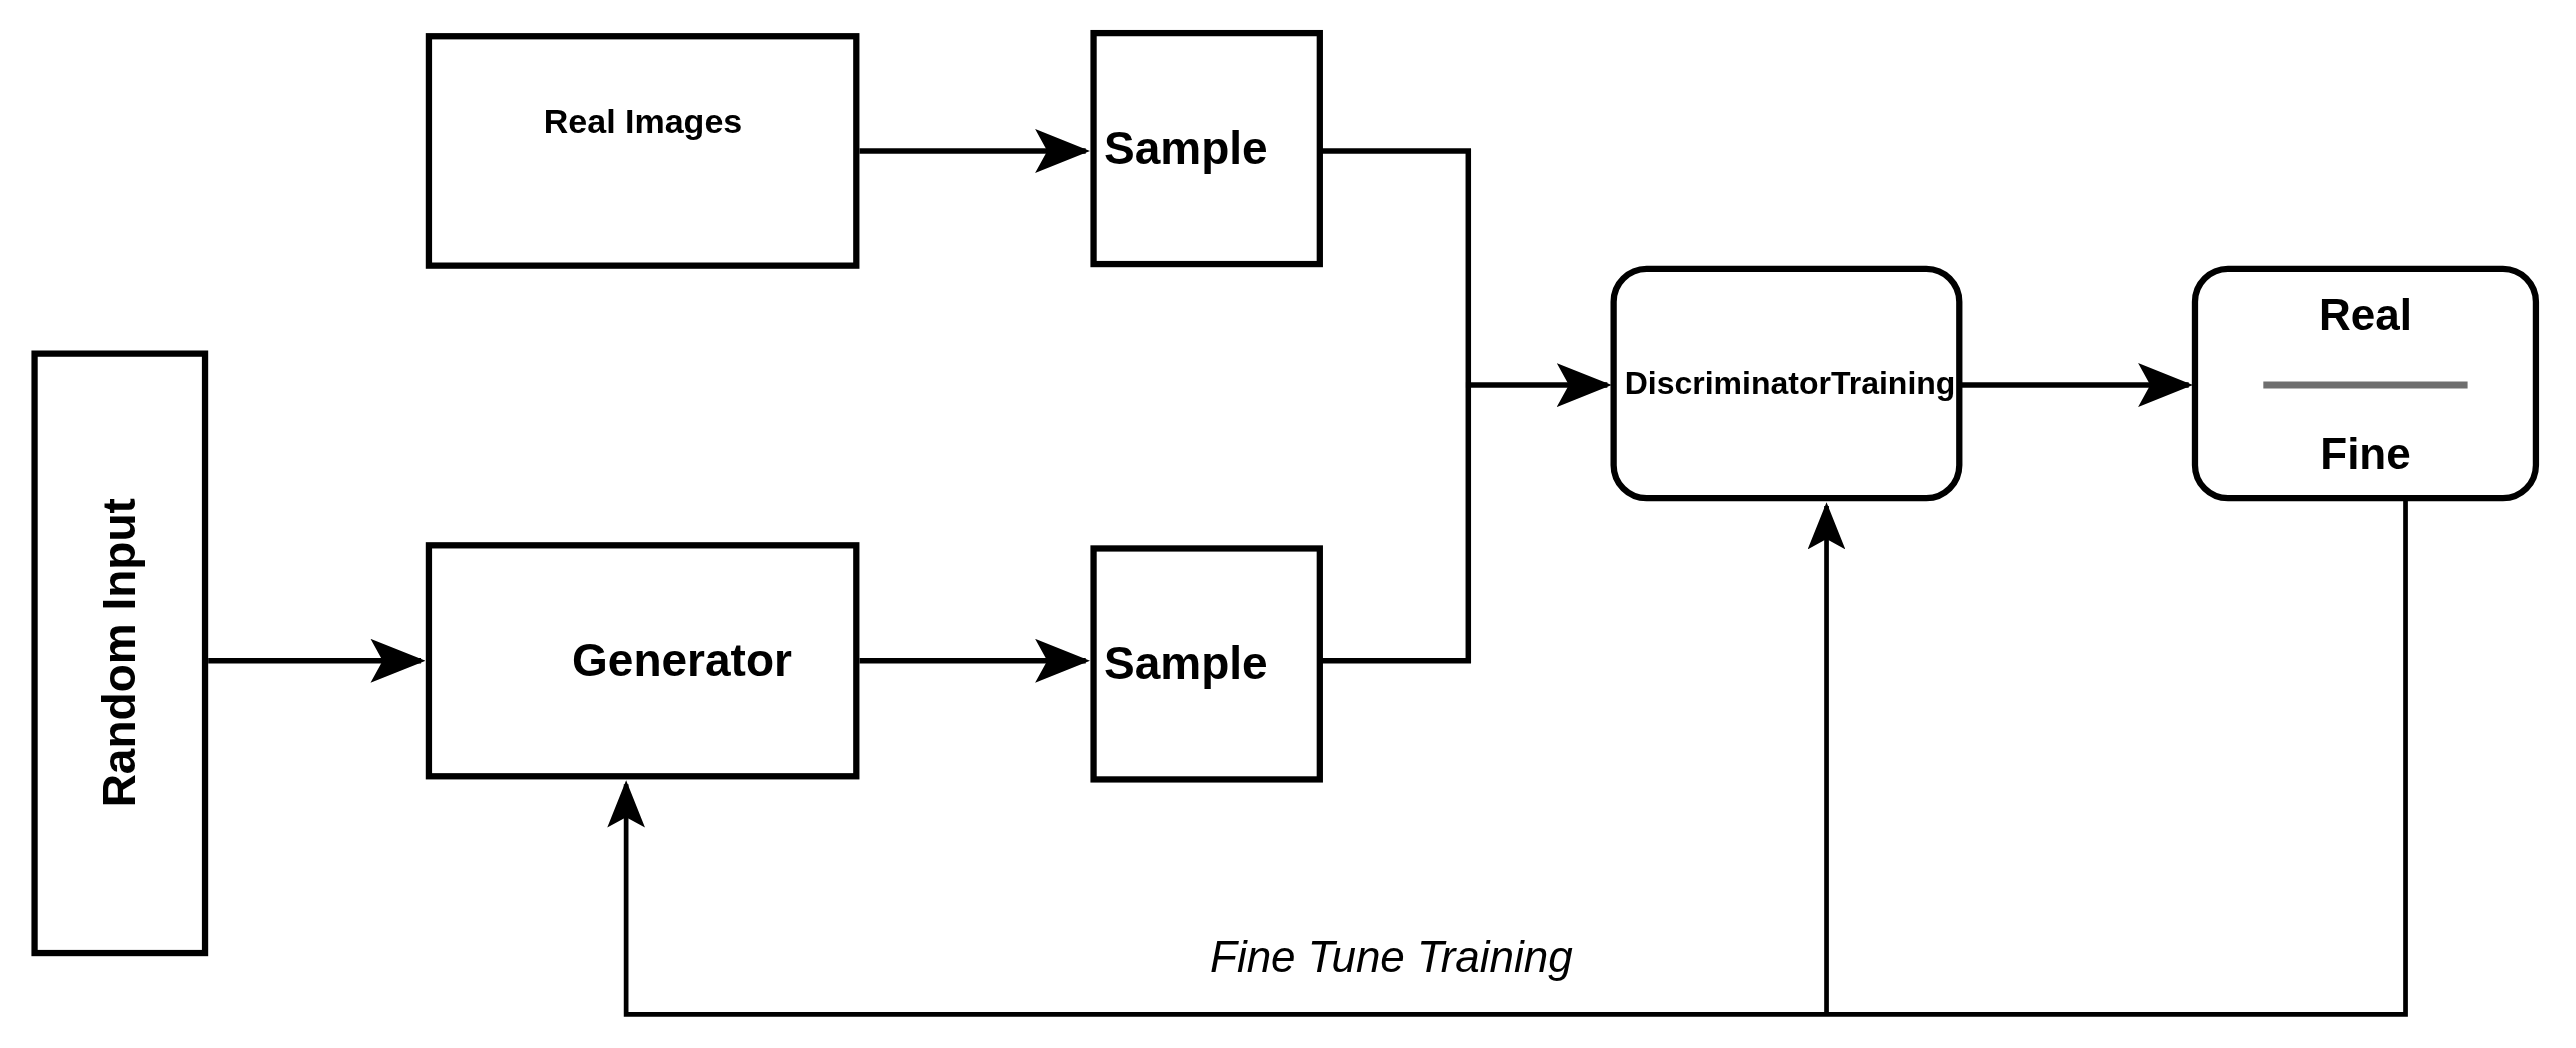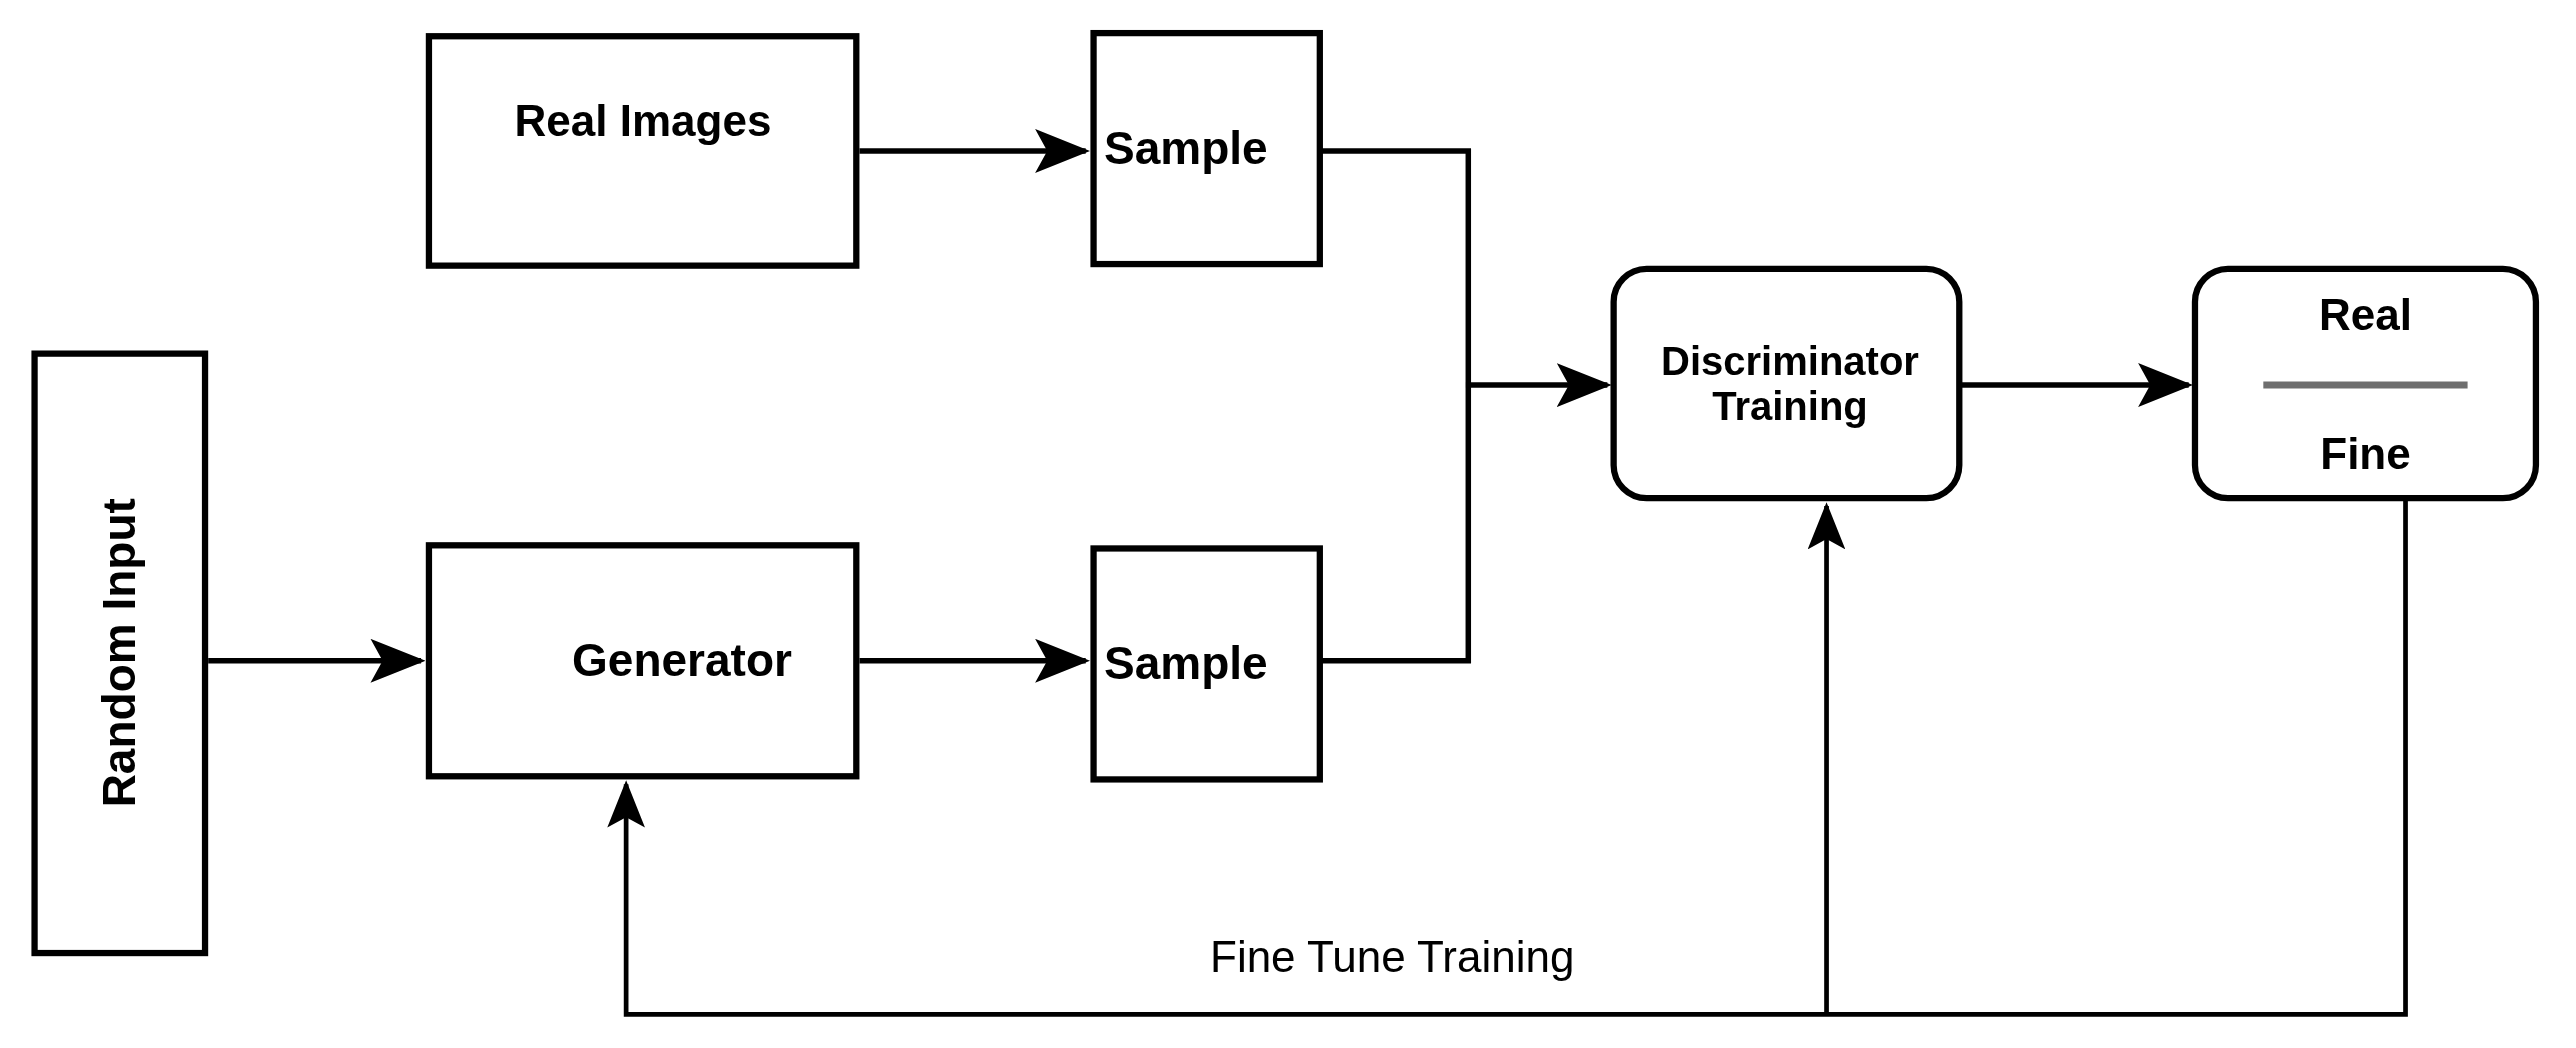--- a/index.html
+++ b/index.html
@@ -58,21 +58,21 @@
     font-family: "Liberation Sans", sans-serif;
     font-weight: bold;
     color: #000000;
     white-space: nowrap;
     line-height: 1.12;
     text-align: center;
     pointer-events: none;
   }
   .label-realimages {
     left: 426px; top: 33px; width: 434px; height: 176px;
-    font-size: 44px;
+    font-size: 34px;
   }
   .label-sample-top {
     left: 1090px; top: 30px; width: 236px; height: 237px;
     font-size: 46px;
     justify-content: flex-start;
     padding-left: 14px;
     box-sizing: border-box;
   }
   .label-generator {
     left: 426px; top: 542px; width: 512px; height: 237px;
@@ -80,22 +80,22 @@
   }
   .label-sample-bottom {
     left: 1090px; top: 545px; width: 236px; height: 237px;
     font-size: 46px;
     justify-content: flex-start;
     padding-left: 14px;
     box-sizing: border-box;
   }
   .label-discriminator {
     left: 1610px; top: 266px; width: 360px; height: 236px;
-    font-size: 40px;
-    flex-direction: column;
+    font-size: 32px;
+    flex-direction: row;
   }
   .label-realfake {
     left: 2192px; top: 266px; width: 347px; height: 236px;
     font-size: 44px;
     flex-direction: column;
     justify-content: center;
     gap: 35px;
   }
   .label-realfake .rf-line {
     display: block;
@@ -111,20 +111,21 @@
   .label-randominput span {
     transform: rotate(-90deg);
     display: inline-block;
     white-space: nowrap;
   }
   .label-finetune {
     left: 1210px; top: 925px; width: 503px; height: 63px;
     font-size: 44px;
     font-weight: normal;
     justify-content: flex-start;
+    font-style: italic;
   }
   .hit {
     position: absolute;
     background: transparent;
   }
 </style>
 </head>
 <body>
 
 <div id="diagram-root">

